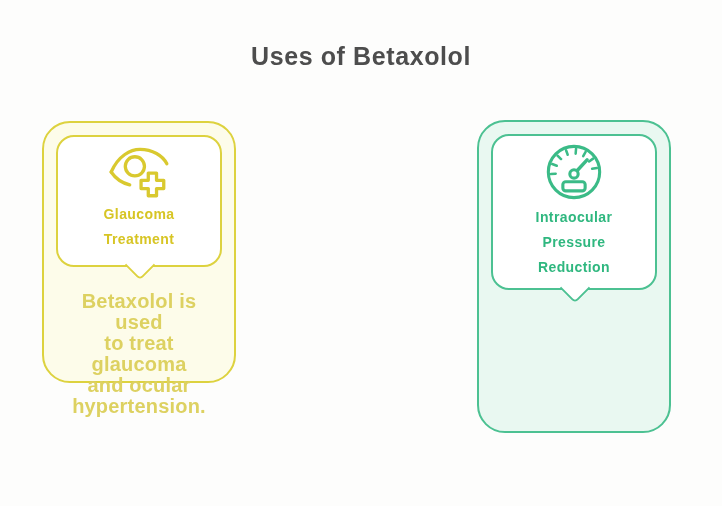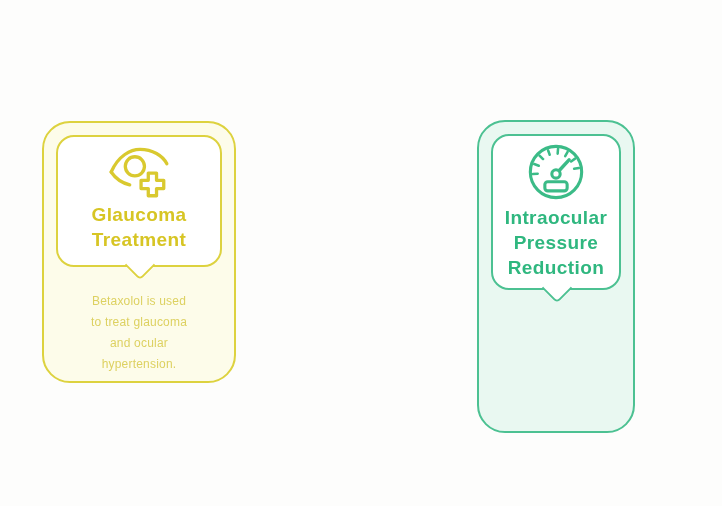--- a/index.html
+++ b/index.html
@@ -22,21 +22,21 @@
   }
   .card {
     position: absolute;
     border: 2px solid var(--border);
     background: var(--fill);
     border-radius: 28px;
     box-sizing: border-box;
   }
   .card-1 { left: 42px;  top: 121px; width: 194px; height: 262px; }
   .card-2 { left: 259px; top: 119px; width: 195px; height: 314px; }
-  .card-3 { left: 477px; top: 120px; width: 158px; height: 313px; padding-left: 26px; }
+  .card-3 { left: 477px; top: 120px; width: 194px; height: 313px; padding-left: 26px; }
 
   .bubble {
     position: absolute;
     left: 12px; right: 12px; top: 12px;
     background: #ffffff;
     border: 2px solid var(--border);
     border-radius: 18px;
     box-sizing: border-box;
     display: flex;
     flex-direction: column;
@@ -60,46 +60,47 @@
   }
   .icon-wrap {
     margin-top: 5px;
     color: var(--icon);
     line-height: 0;
   }
   .card-title {
     margin-top: 2px;
     text-align: center;
     white-space: pre-line;
-    font-size: 19px;
+    font-size: 14px;
     font-weight: bold;
     letter-spacing: 0.4px;
     line-height: 25px;
     color: var(--title);
   }
   .card-desc {
     position: absolute;
     left: 12px; right: 12px;
     text-align: center;
     white-space: pre-line;
-    font-size: 12px;
-    font-weight: normal;
+    font-size: 20px;
+    font-weight: bold;
     letter-spacing: 0.2px;
     line-height: 21px;
     color: var(--text);
   }
   .desc-1 { top: 168px; }
   .desc-2 { top: 198px; }
   .desc-3 { top: 199px; }
 </style>
 </head>
 <body>
 
 <div id="canvas" style="background: rgb(253, 253, 252);">
 
+  <div class="main-title" style="color: rgb(77, 77, 77);">Uses of Betaxolol</div>
 
   <div class="card card-1" style="--border: #ddd23f; --fill: #fdfcea; --title: #d7c524; --text: #ddd161; --icon: #d9c92f;">
     <div class="bubble bubble-1">
       <div class="icon-wrap">
         <svg width="66" height="58" viewBox="0 0 64 56" fill="none" stroke="currentColor" stroke-width="3.2" stroke-linecap="round" stroke-linejoin="round">
           <path d="M5 29 C12 13, 24 7, 33 7 C45 7, 55 13, 59 21"></path>
           <path d="M5 29 C9 35, 15 39.5, 23 41.5"></path>
           <circle cx="28" cy="23.5" r="9.3"></circle>
           <path d="M41 30 H49 V37 H56 V45 H49 V52 H41 V45 H34 V37 H41 Z" fill="#ffffff"></path>
         </svg>

